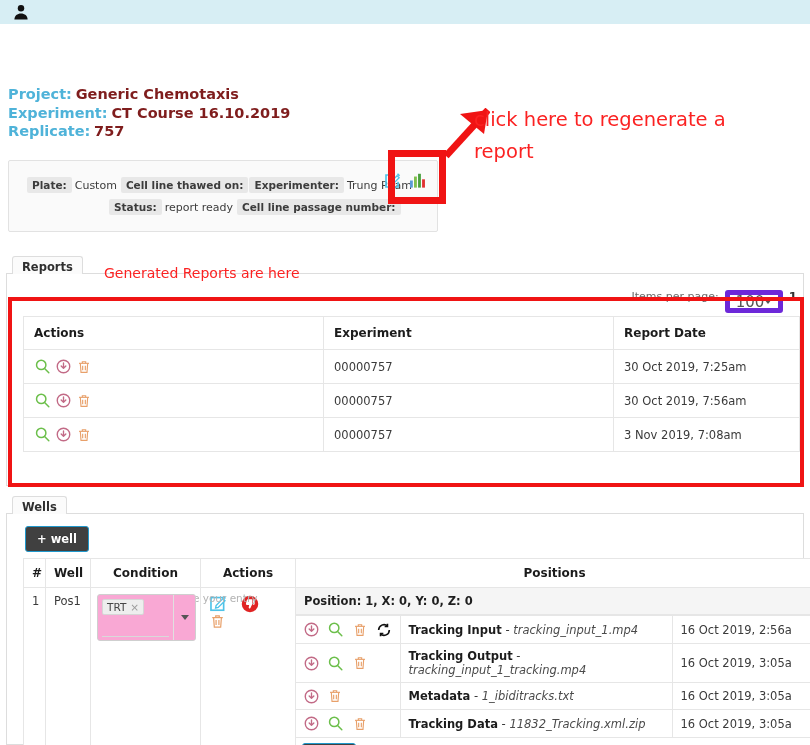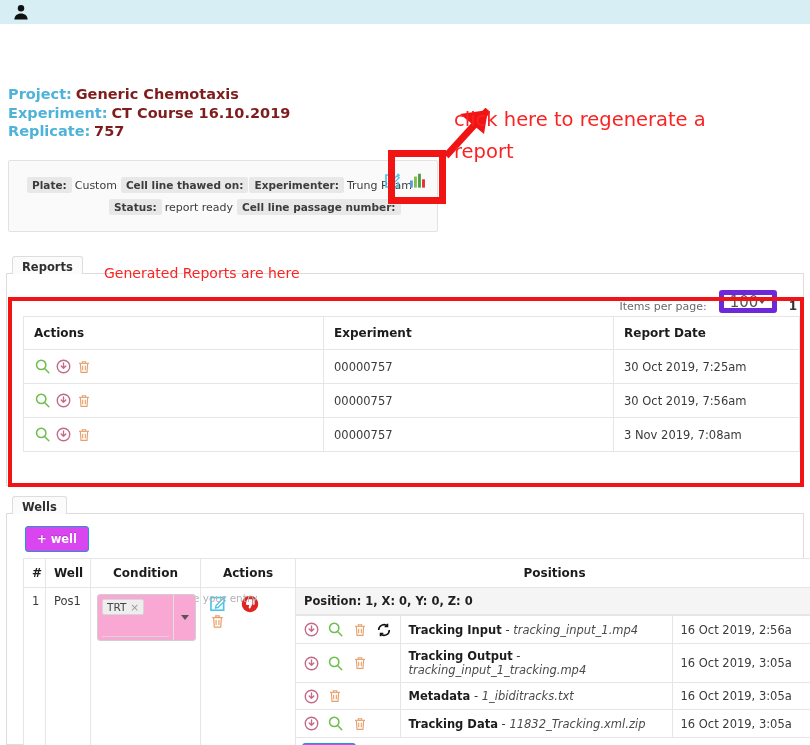--- a/index.html
+++ b/index.html
@@ -101,21 +101,21 @@
     z-index: 6;
   }
   .callout-arrow {
     position:absolute;
     left: 430px; top: 108px;
     width: 60px; height: 55px;
     z-index: 6;
   }
   .callout-text {
     position:absolute;
-    left: 454px; top: 104px;
+    left: 474px; top: 104px;
     width: 310px;
     color: #fb2222;
     font-size: 19.5px;
     line-height: 32px;
     z-index: 7;
   }
 
   
   .tabstrip {
     position:absolute;
@@ -146,22 +146,22 @@
   }
 
   
   #reports-panel { top: 274px; height: 212px; }
   #reports-tabstrip { top: 256px; }
 
   .perpage-row {
     position:absolute;
     right: 6px; top: 16px;
     display:flex;
-    align-items:flex-end;
-    gap: 12px;
+    align-items:flex-start;
+    gap: 6px;
     font-size: 11px;
     color: #6a6a6a;
   }
   .perpage-select {
     width: 58px; height: 23px;
     border: 5px solid #6d28d9;
     background: #ffffff;
     border-radius: 3px;
     display:flex;
     align-items:center;
@@ -223,21 +223,21 @@
     font-size: 14px;
     z-index: 7;
   }
 
   
   #wells-tabstrip { top: 496px; }
   #wells-panel { top: 514px; height: 231px; }
 
   .btn-blue {
     display:inline-block;
-    background: #d946ef;
+    background: #404040;
     color: #ffffff;
     border: 1px solid #1f98cc;
     border-radius: 3px;
     font-size: 11.5px;
     font-weight: bold;
     padding: 5px 11px;
     text-shadow: 0 -1px 0 rgba(0,0,0,.18);
   }
   .btn-file {
     padding: 3px 10px;

